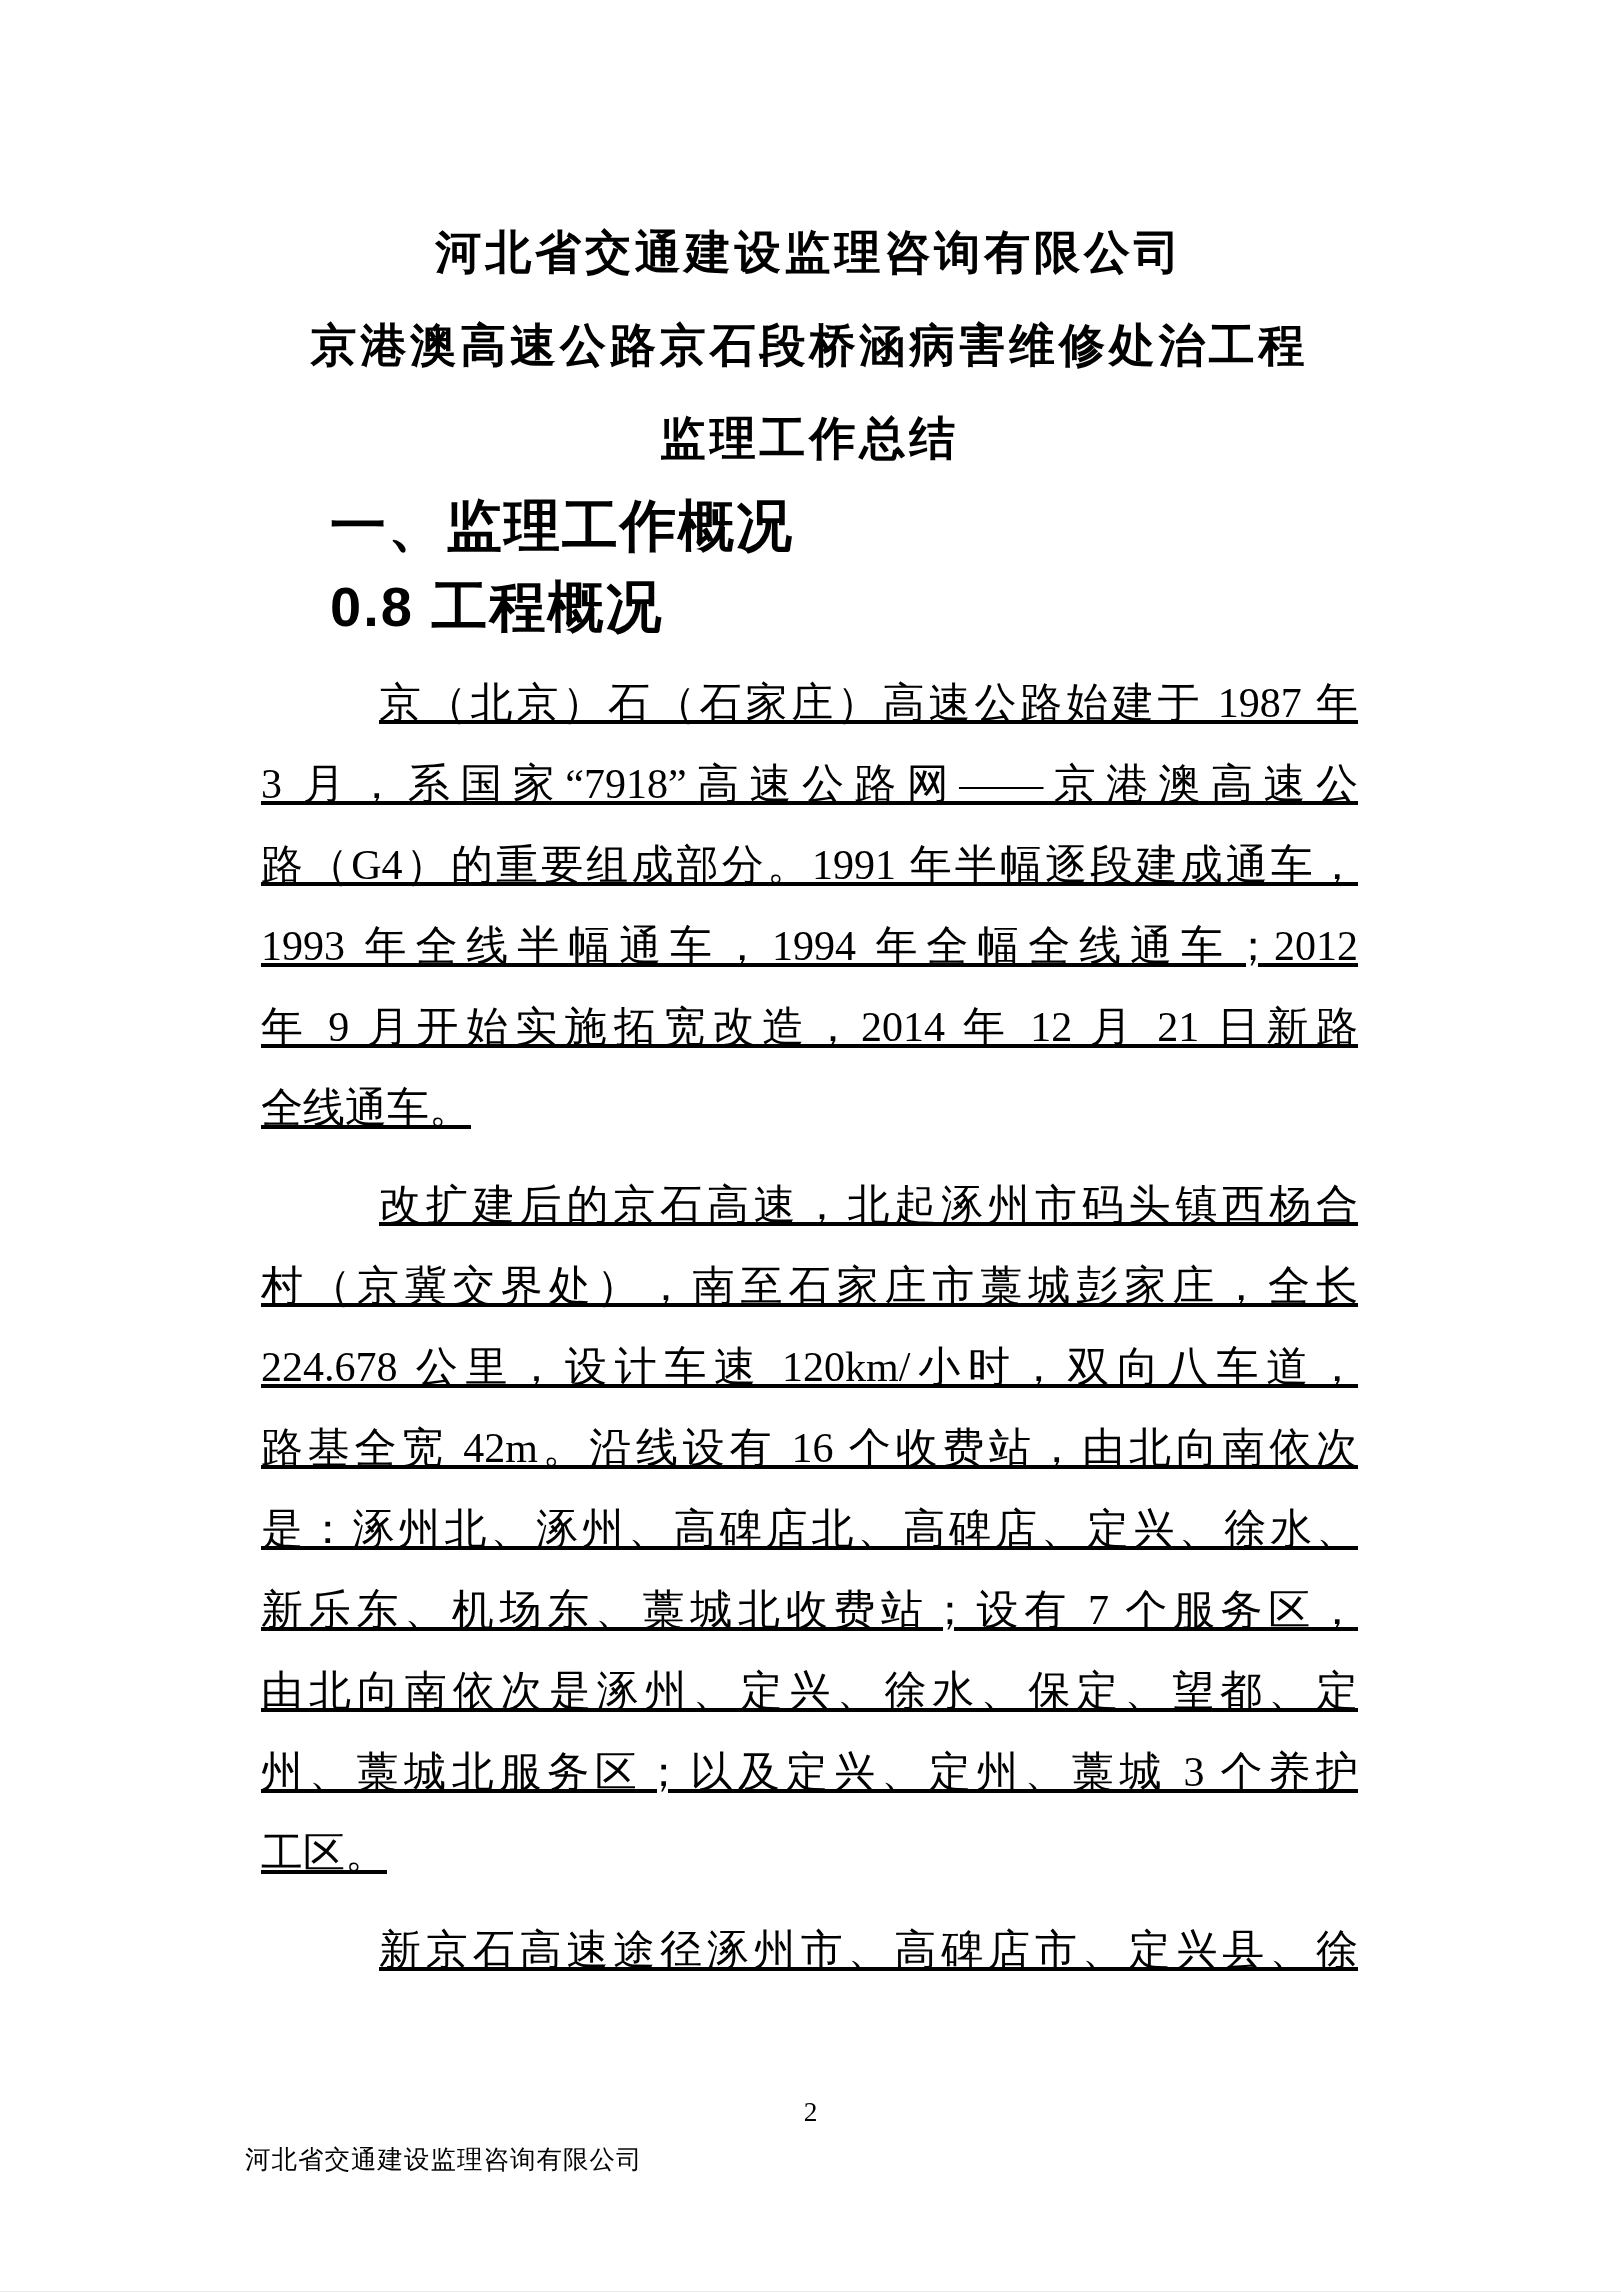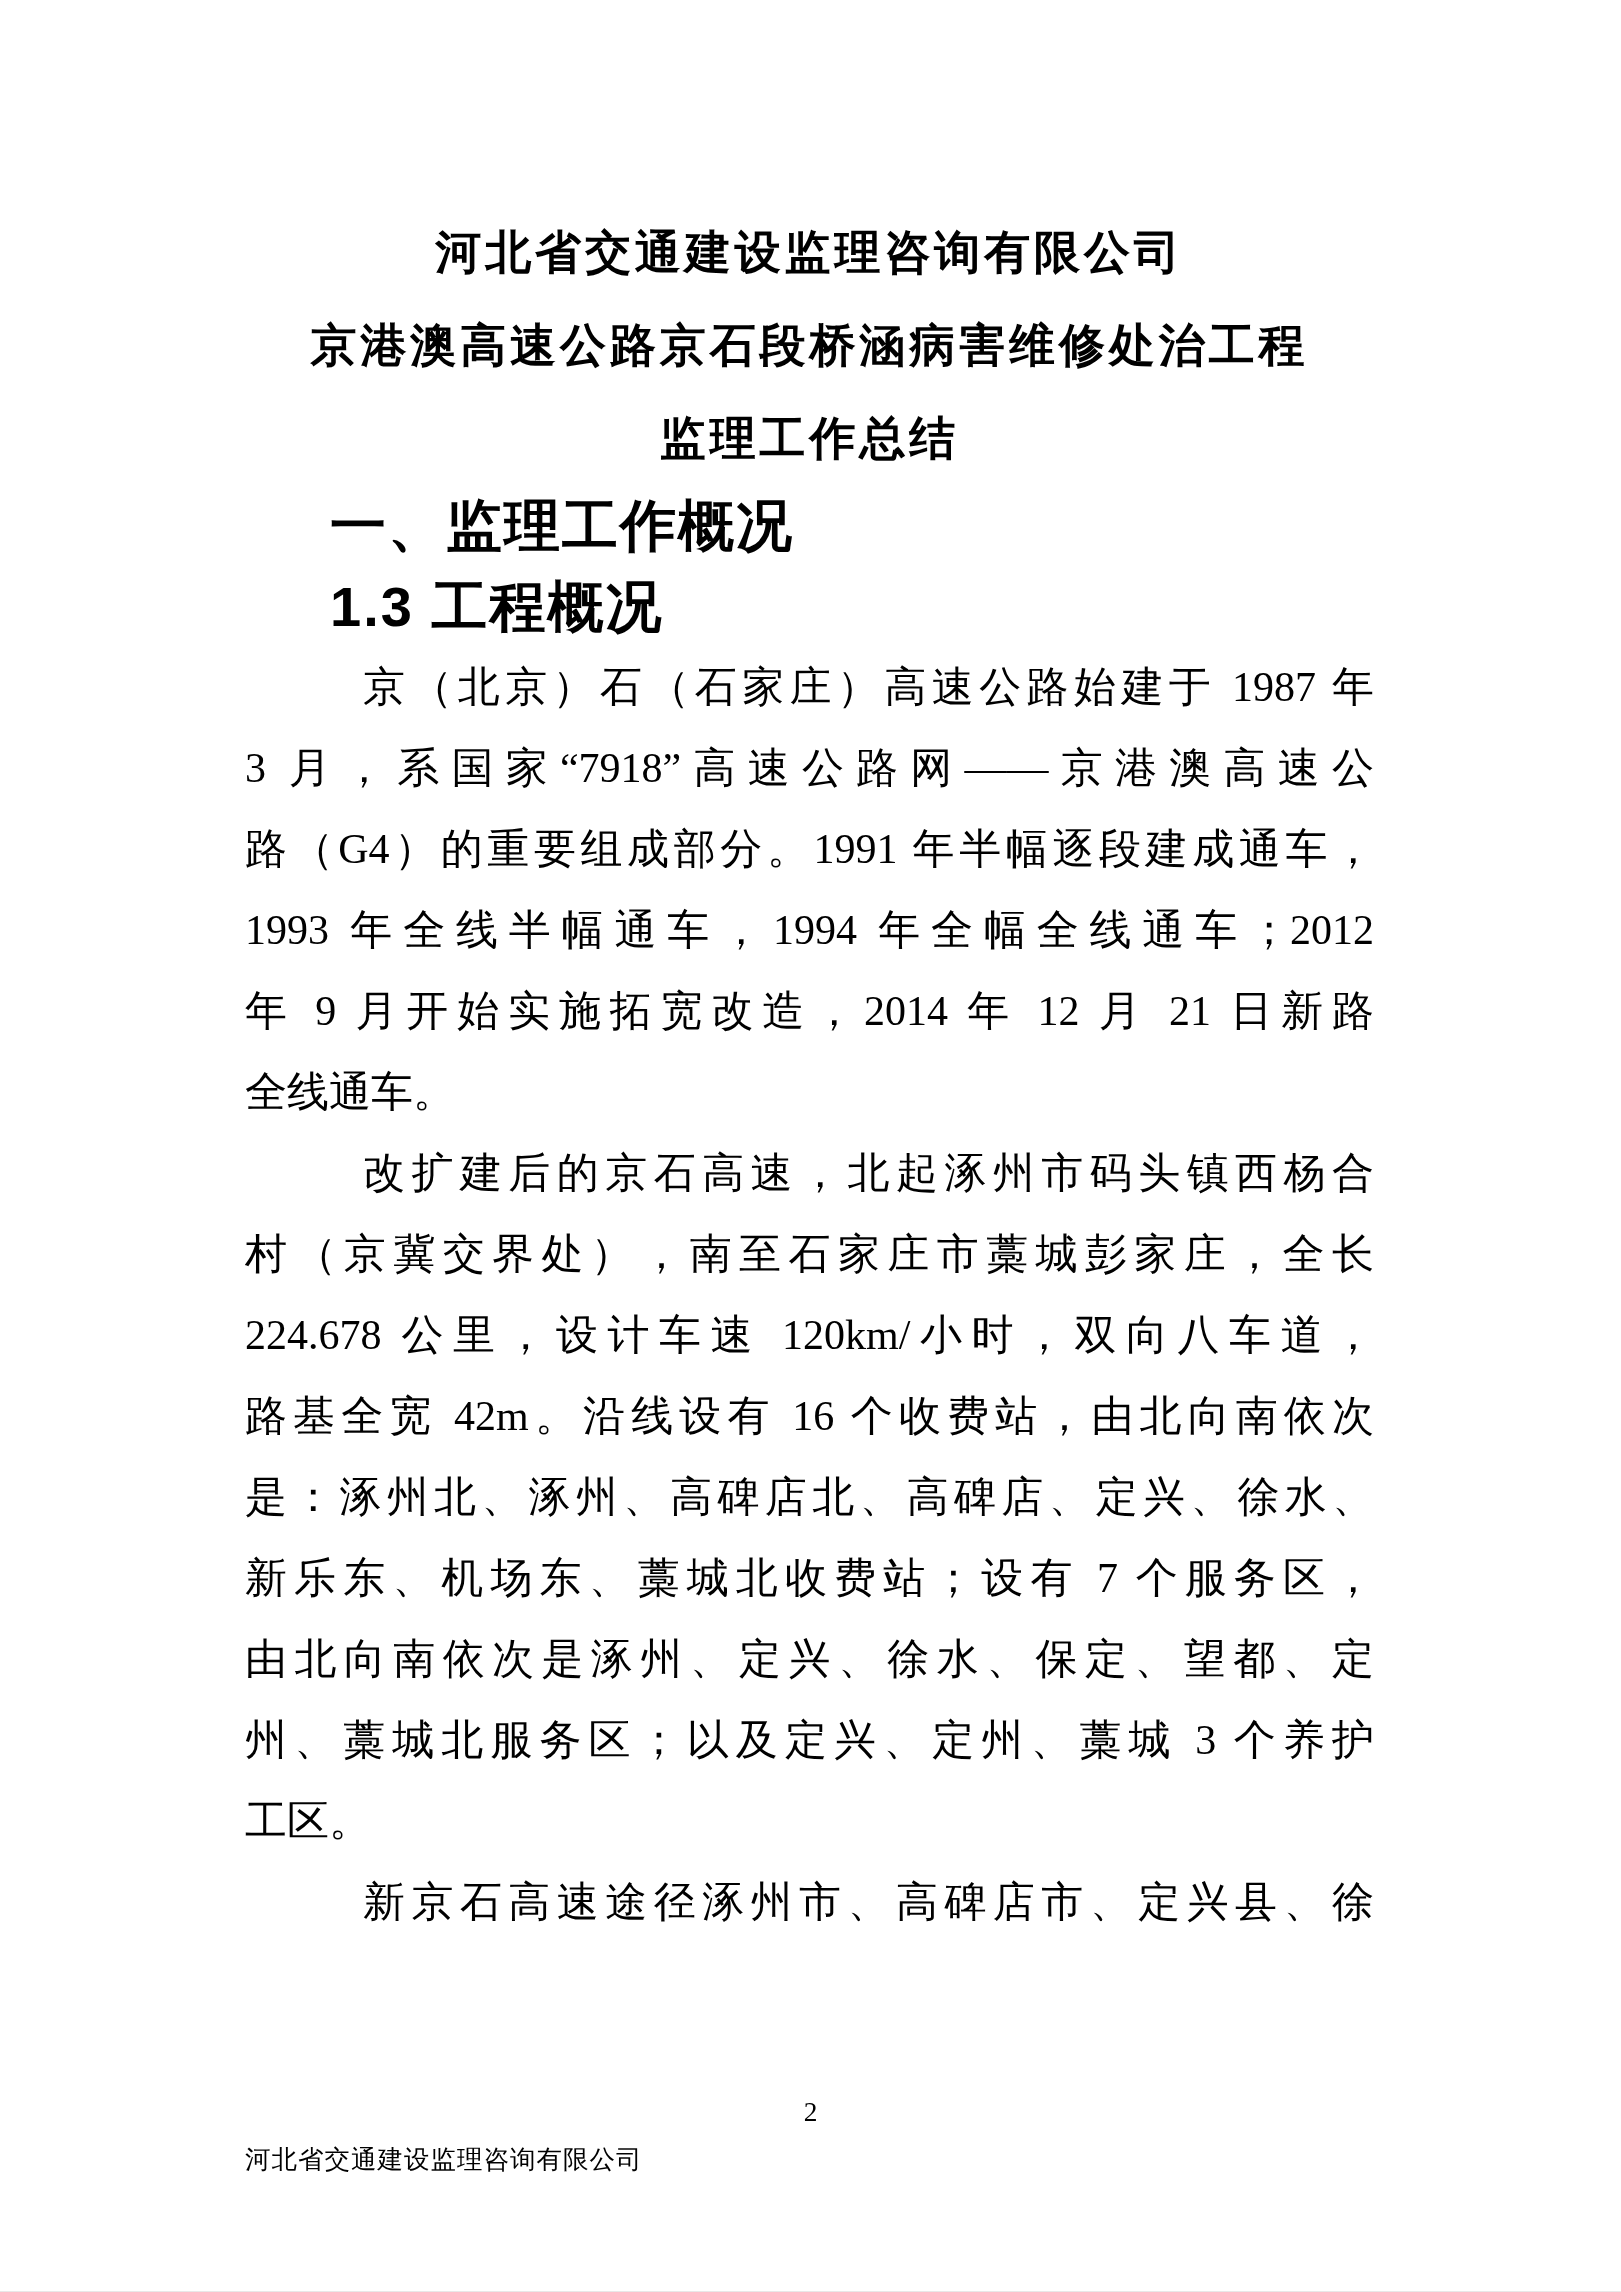--- a/index.html
+++ b/index.html
@@ -34,21 +34,22 @@
   .heading {
     font-family: "Liberation Sans", "DejaVu Sans", sans-serif;
     font-weight: bold;
     font-size: 56px;
     line-height: 81px;
     padding-left: 85px;
     letter-spacing: 2px;
     white-space: nowrap;
   }
   .para {
-    margin: 0;
+    margin: 16px;
+    text-decoration: underline;
   }
   .bl {
     font-family: "Liberation Serif", "DejaVu Serif", serif;
     font-size: 42px;
     line-height: 81px;
     height: 81px;
     overflow: hidden;
   }
   .j {
     text-align: justify;
@@ -85,21 +86,21 @@
 <body>
 
 <div class="page">
   <div class="content">
 
     <div class="title-line">河北省交通建设监理咨询有限公司</div>
     <div class="title-line">京港澳高速公路京石段桥涵病害维修处治工程</div>
     <div class="title-line">监理工作总结</div>
 
     <div class="heading">一、监理工作概况</div>
-    <div class="heading">1.3 工程概况</div>
+    <div class="heading">0.8 工程概况</div>
 
     <div class="para">
       <div class="bl j ind">京（北京）石（石家庄）高速公路始建于 1987 年</div>
       <div class="bl j">3 月，系国家“7918”高速公路网——京港澳高速公</div>
       <div class="bl j">路（G4）的重要组成部分。1991 年半幅逐段建成通车，</div>
       <div class="bl j">1993 年全线半幅通车，1994 年全幅全线通车；2012</div>
       <div class="bl j">年 9 月开始实施拓宽改造，2014 年 12 月 21 日新路</div>
       <div class="bl last">全线通车。</div>
     </div>
 

